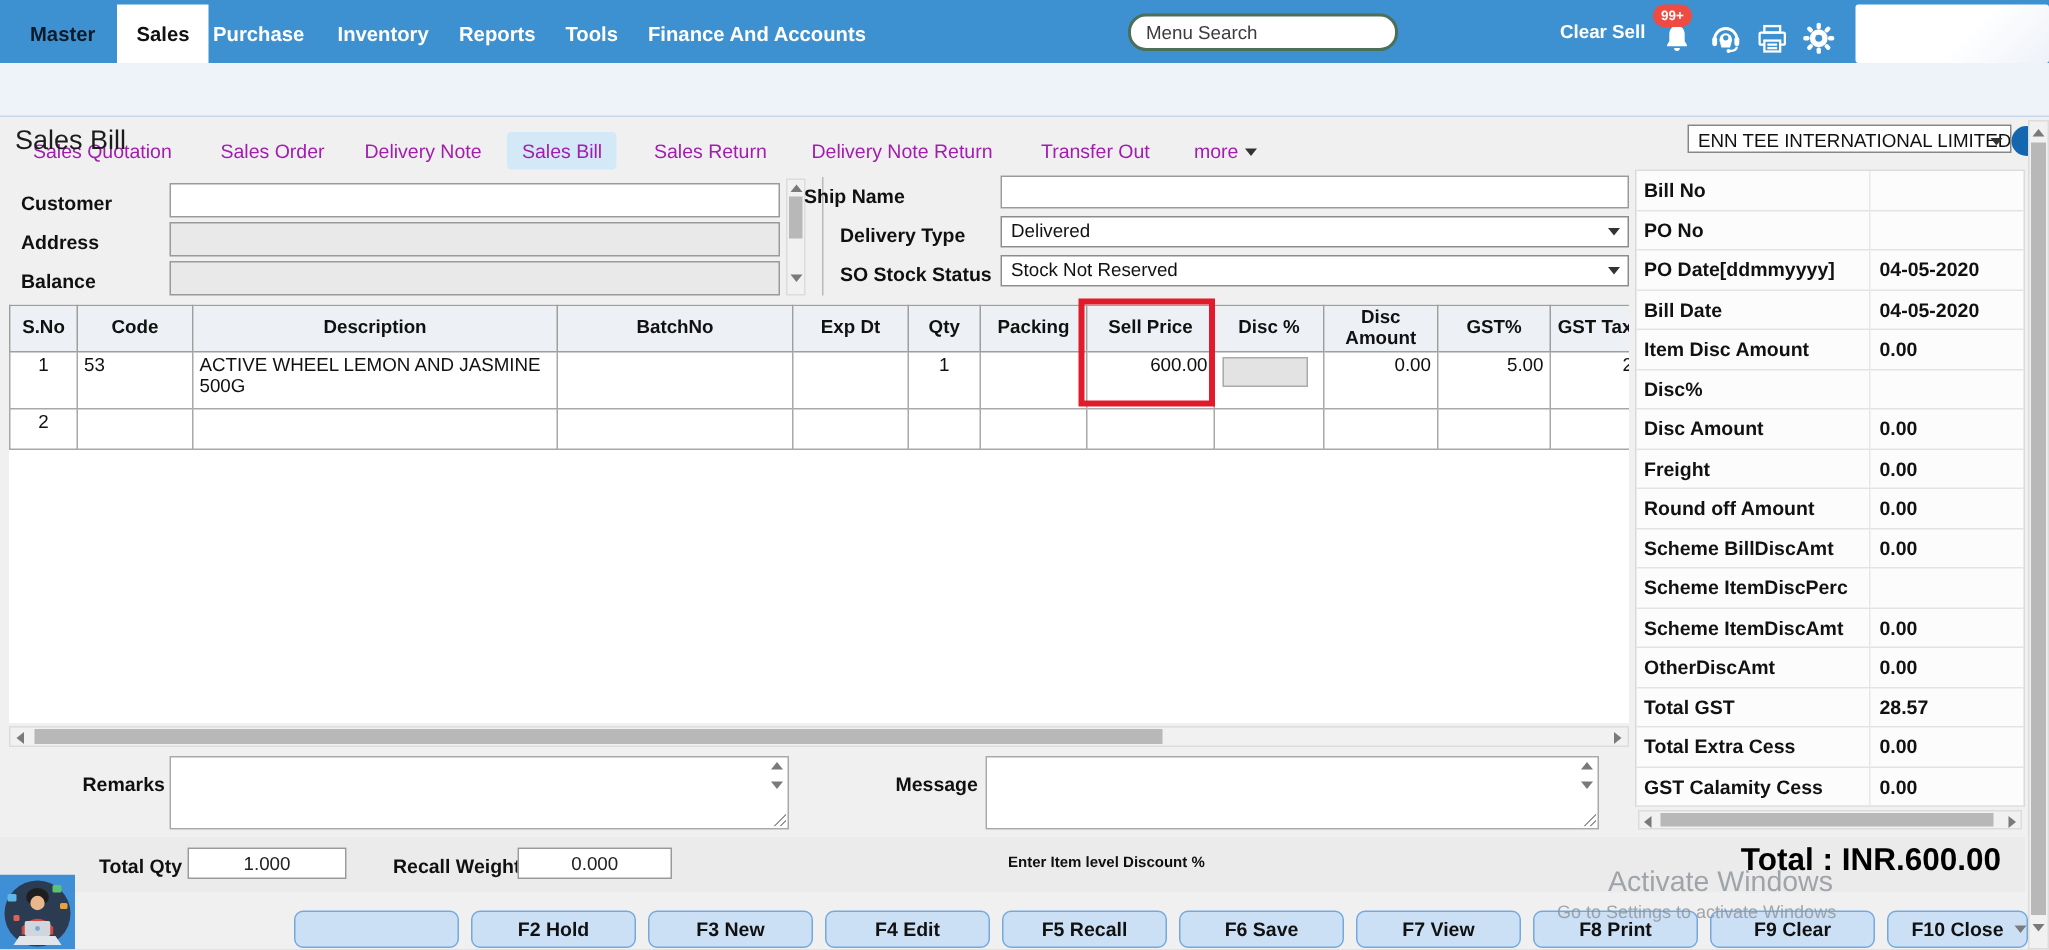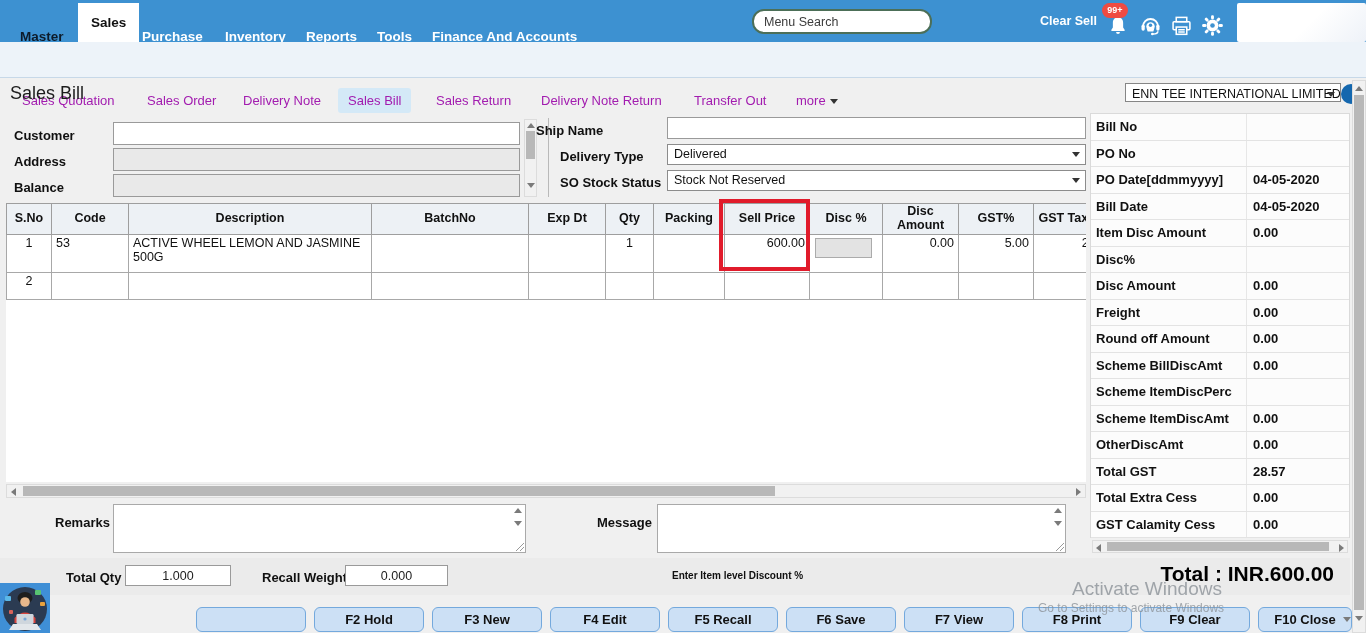--- a/index.html
+++ b/index.html
@@ -5,21 +5,21 @@
   * { margin:0; padding:0; box-sizing:border-box; }
   html,body { background:#d7d7d7; }
   #app {
     position:relative; width:1366px; height:633px; overflow:hidden;
     background:#f0f0f0; font-family:"Liberation Sans", sans-serif; color:#111;
   }
   .abs { position:absolute; }
 
   
   .topbar { left:0; top:0; width:1366px; height:42px; background:#3d91d1; }
-  .topnav-item { top:16px; height:31px; line-height:42px; color:#fff; font-size:13.5px; font-weight:bold; cursor:pointer; white-space:nowrap; }
+  .topnav-item { top:2px; height:31px; line-height:42px; color:#fff; font-size:13.5px; font-weight:bold; cursor:pointer; white-space:nowrap; }
   .topnav-item.first { color:#0d1b2a; }
   .topnav-item.active { top:3px; height:39px; line-height:39px; background:#fff; color:#111; padding:0 13px; }
   .menu-search { left:752px; top:9px; width:180px; height:25px; border:2px solid #4c6f58; border-radius:12px;
     background:#fff; font-family:"Liberation Sans",sans-serif; font-size:12.5px; padding:0 10px; color:#222; outline:none; }
   .menu-search::placeholder { color:#3c3c3c; }
   .cleardata { left:1040px; top:0; height:42px; line-height:42px; color:#fff; font-size:12.5px; font-weight:600; cursor:pointer; }
   .topicon { top:14px; cursor:pointer; }
   .badge { left:1102px; top:3px; min-width:26px; height:15px; background:#ef4b42; color:#fff; font-size:9px; font-weight:bold;
     border-radius:8px; text-align:center; line-height:15px; padding:0 3px; z-index:3; }
   .logo-box { left:1237px; top:3px; width:129px; height:39px; background:linear-gradient(135deg,#ffffff 55%,#eef2f8); border-radius:2px; }

